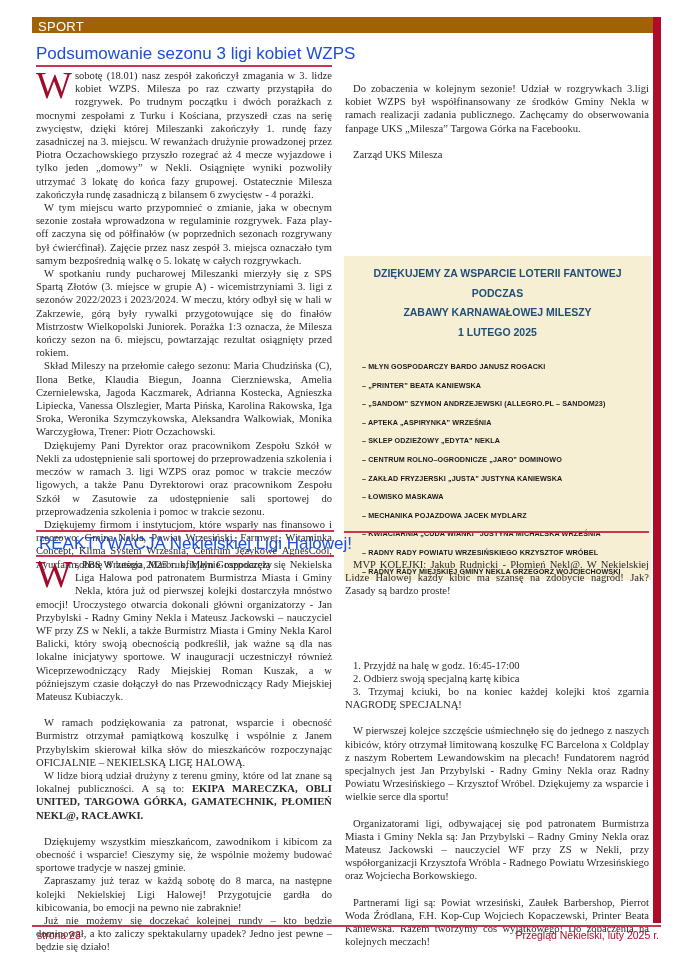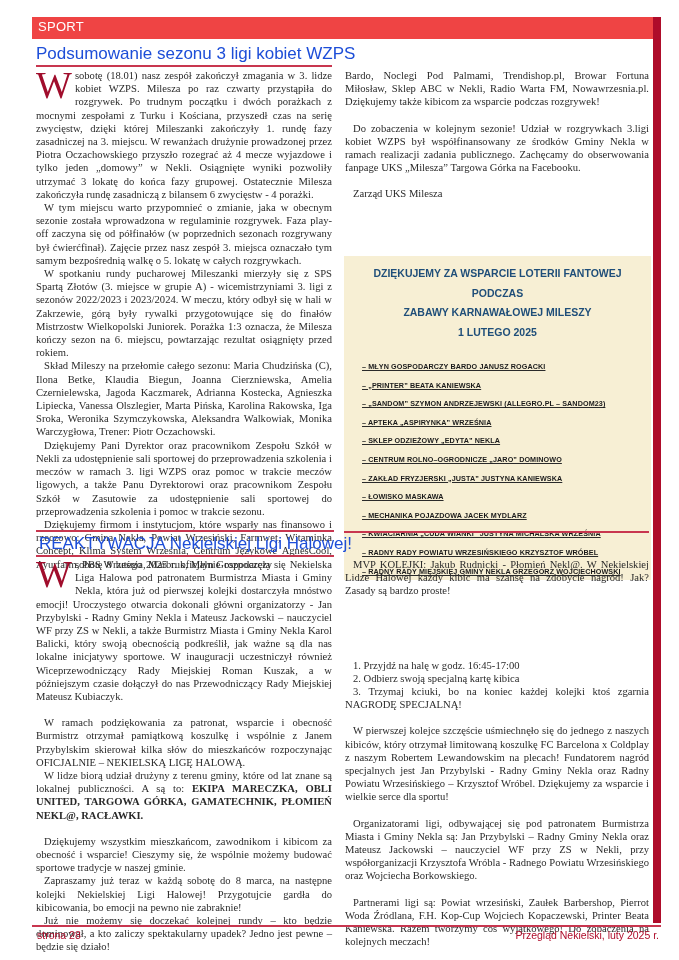--- a/index.html
+++ b/index.html
@@ -1,37 +1,37 @@
 <!DOCTYPE html>
 <html><head>
 <meta charset="utf-8">
 <style>
   html, body { margin:0; padding:0; background:#ffffff; }
   body { width:679px; height:960px; position:relative; overflow:hidden;
          font-family:"Liberation Serif", serif; color:#2a2a2a; }
-  .header-bar { position:absolute; left:32px; top:17px; width:629px; height:22px;
-                background:#ef4444; }
+  .header-bar { position:absolute; left:32px; top:17px; width:629px; height:16px;
+                background:#a16207; }
   .header-bar span { position:absolute; left:6px; top:2px; color:#fff;
                 font-family:"Liberation Sans", sans-serif; font-size:13px; letter-spacing:0.3px; }
   .right-rule { position:absolute; left:653px; top:17px; width:8px; height:906px; background:#ae0c2a; }
   .col { position:absolute; font-size:10.6px; line-height:13.2px; text-align:justify; }
   .col p { margin:0; text-indent:8px; }
   .col p.noind { text-indent:0; }
   .col .gap { height:13px; }
   .title { position:absolute; font-family:"Liberation Sans", sans-serif; color:#1d4ed8;
            font-size:17px; white-space:nowrap; }
   .title-rule { position:absolute; height:2px; background:#c8364f; }
   .dropcap { float:left; font-size:38px; line-height:30px; color:#a00d2c; margin:1px 3px 0 0;
              font-family:"Liberation Serif", serif; }
   .sig { }
   .lottery { position:absolute; left:344px; top:256px; width:307px; height:324px;
              background:#f7efd4; }
   .lottery .lt { text-align:center; color:#1f4e79; font-family:"Liberation Sans", sans-serif;
                  font-weight:bold; font-size:10.5px; line-height:19.5px; }
-  .lottery ul { list-style:none; margin:0; padding:0; position:absolute; left:18px; top:106px;text-decoration:underline; }
+  .lottery ul { list-style:none; margin:0; padding:0; position:absolute; left:18px; top:106px; }
   .lottery li { font-family:"Liberation Sans", sans-serif; font-weight:bold; font-size:7.2px;
                 color:#1a1a1a; height:18.6px; white-space:nowrap; letter-spacing:0.1px; }
   .box-bottom { position:absolute; left:344px; top:531px; width:305px; height:2px; background:#c8364f; }
   .footer-rule { position:absolute; left:32px; top:925px; width:629px; height:1.5px; background:#c8364f; }
   .footer { position:absolute; top:929px; font-family:"Liberation Sans", sans-serif;
             color:#ae0c2a; font-size:10.5px; }
   b { font-weight:bold; }
 </style>
 </head>
 <body>
@@ -47,21 +47,20 @@
 <div class="col" style="left:36px; top:69px; width:296px;">
   <p class="noind"><span class="dropcap">W</span><span>sobotę (18.01) nasz zespół zakończył zmagania w 3. lidze kobiet WZPS. Milesza po raz czwarty przystąpiła do rozgrywek. Po trudnym początku i dwóch porażkach z mocnymi zespołami z Turku i Kościana, przyszedł czas na serię zwycięstw, dzięki której Mileszanki zakończyły 1. rundę fazy zasadniczej na 3. miejscu. W rewanżach drużynie prowadzonej przez Piotra Oczachowskiego przyszło rozegrać aż 4 mecze wyjazdowe i tylko jeden „domowy” w Nekli. Osiągnięte wyniki pozwoliły utrzymać 3 lokatę do końca fazy grupowej. Ostatecznie Milesza zakończyła rundę zasadniczą z bilansem 6 zwycięstw - 4 porażki.</span></p>
   <p>W tym miejscu warto przypomnieć o zmianie, jaka w obecnym sezonie została wprowadzona w regulaminie rozgrywek. Faza play-off zaczyna się od półfinałów (w poprzednich sezonach rozgrywany był ćwierćfinał). Zajęcie przez nasz zespół 3. miejsca oznaczało tym samym bezpośrednią walkę o 5. lokatę w całych rozgrywkach.</p>
   <p>W spotkaniu rundy pucharowej Mileszanki mierzyły się z SPS Spartą Złotów (3. miejsce w grupie A) - wicemistrzyniami 3. ligi z sezonów 2022/2023 i 2023/2024. W meczu, który odbył się w hali w Zakrzewie, górą były rywalki przygotowujące się do finałów Mistrzostw Wielkopolski Juniorek. Porażka 1:3 oznacza, że Milesza kończy sezon na 6. miejscu, powtarzając rezultat osiągnięty przed rokiem.</p>
   <p>Skład Mileszy na przełomie całego sezonu: Maria Chudzińska (C), Ilona Betke, Klaudia Biegun, Joanna Cierzniewska, Amelia Czernielewska, Jagoda Kaczmarek, Adrianna Kostecka, Agnieszka Lipiecka, Vanessa Olszlegier, Marta Pińska, Karolina Rakowska, Iga Sroka, Weronika Szymczykowska, Aleksandra Walkowiak, Monika Warczygłowa, Trener: Piotr Oczachowski.</p>
   <p>Dziękujemy Pani Dyrektor oraz pracownikom Zespołu Szkół w Nekli za udostępnienie sali sportowej do przeprowadzenia szkolenia i meczów w ramach 3. ligi WZPS oraz pomoc w trakcie meczów ligowych, a także Panu Dyrektorowi oraz pracownikom Zespołu Szkół w Zasutowie za udostępnienie sali sportowej do przeprowadzenia szkolenia i pomoc w trakcie sezonu.</p>
   <p>Dziękujemy firmom i instytucjom, które wsparły nas finansowo i rzeczowo: Gmina Nekla, Powiat Wrzesiński, Farmwet, Witaminka Concept, Klima System Września, Centrum Językowe AgnesCool, Ayurfarm, PBS Września, Marbruk, Młyn Gospodarczy</p>
 </div>
 
 <div class="col" style="left:345px; top:69px; width:304px;">
-  <p class="noind">Bardo, Noclegi Pod Palmami, Trendishop.pl, Browar Fortuna Miłosław, Sklep ABC w Nekli, Radio Warta FM, Nowawrzesnia.pl. Dziękujemy także kibicom za wsparcie podczas rozgrywek!</p>
   <div class="gap"></div>
   <p>Do zobaczenia w kolejnym sezonie! Udział w rozgrywkach 3.ligi kobiet WZPS był współfinansowany ze środków Gminy Nekla w ramach realizacji zadania publicznego. Zachęcamy do obserwowania fanpage UKS „Milesza” Targowa Górka na Facebooku.</p>
   <div class="gap"></div>
   <p class="sig">Zarząd UKS Milesza</p>
 </div>
 
 <div class="lottery">
   <div style="position:absolute; left:0; right:0; top:8px;">
     <div class="lt">DZIĘKUJEMY ZA WSPARCIE LOTERII FANTOWEJ</div>
     <div class="lt">PODCZAS</div>

